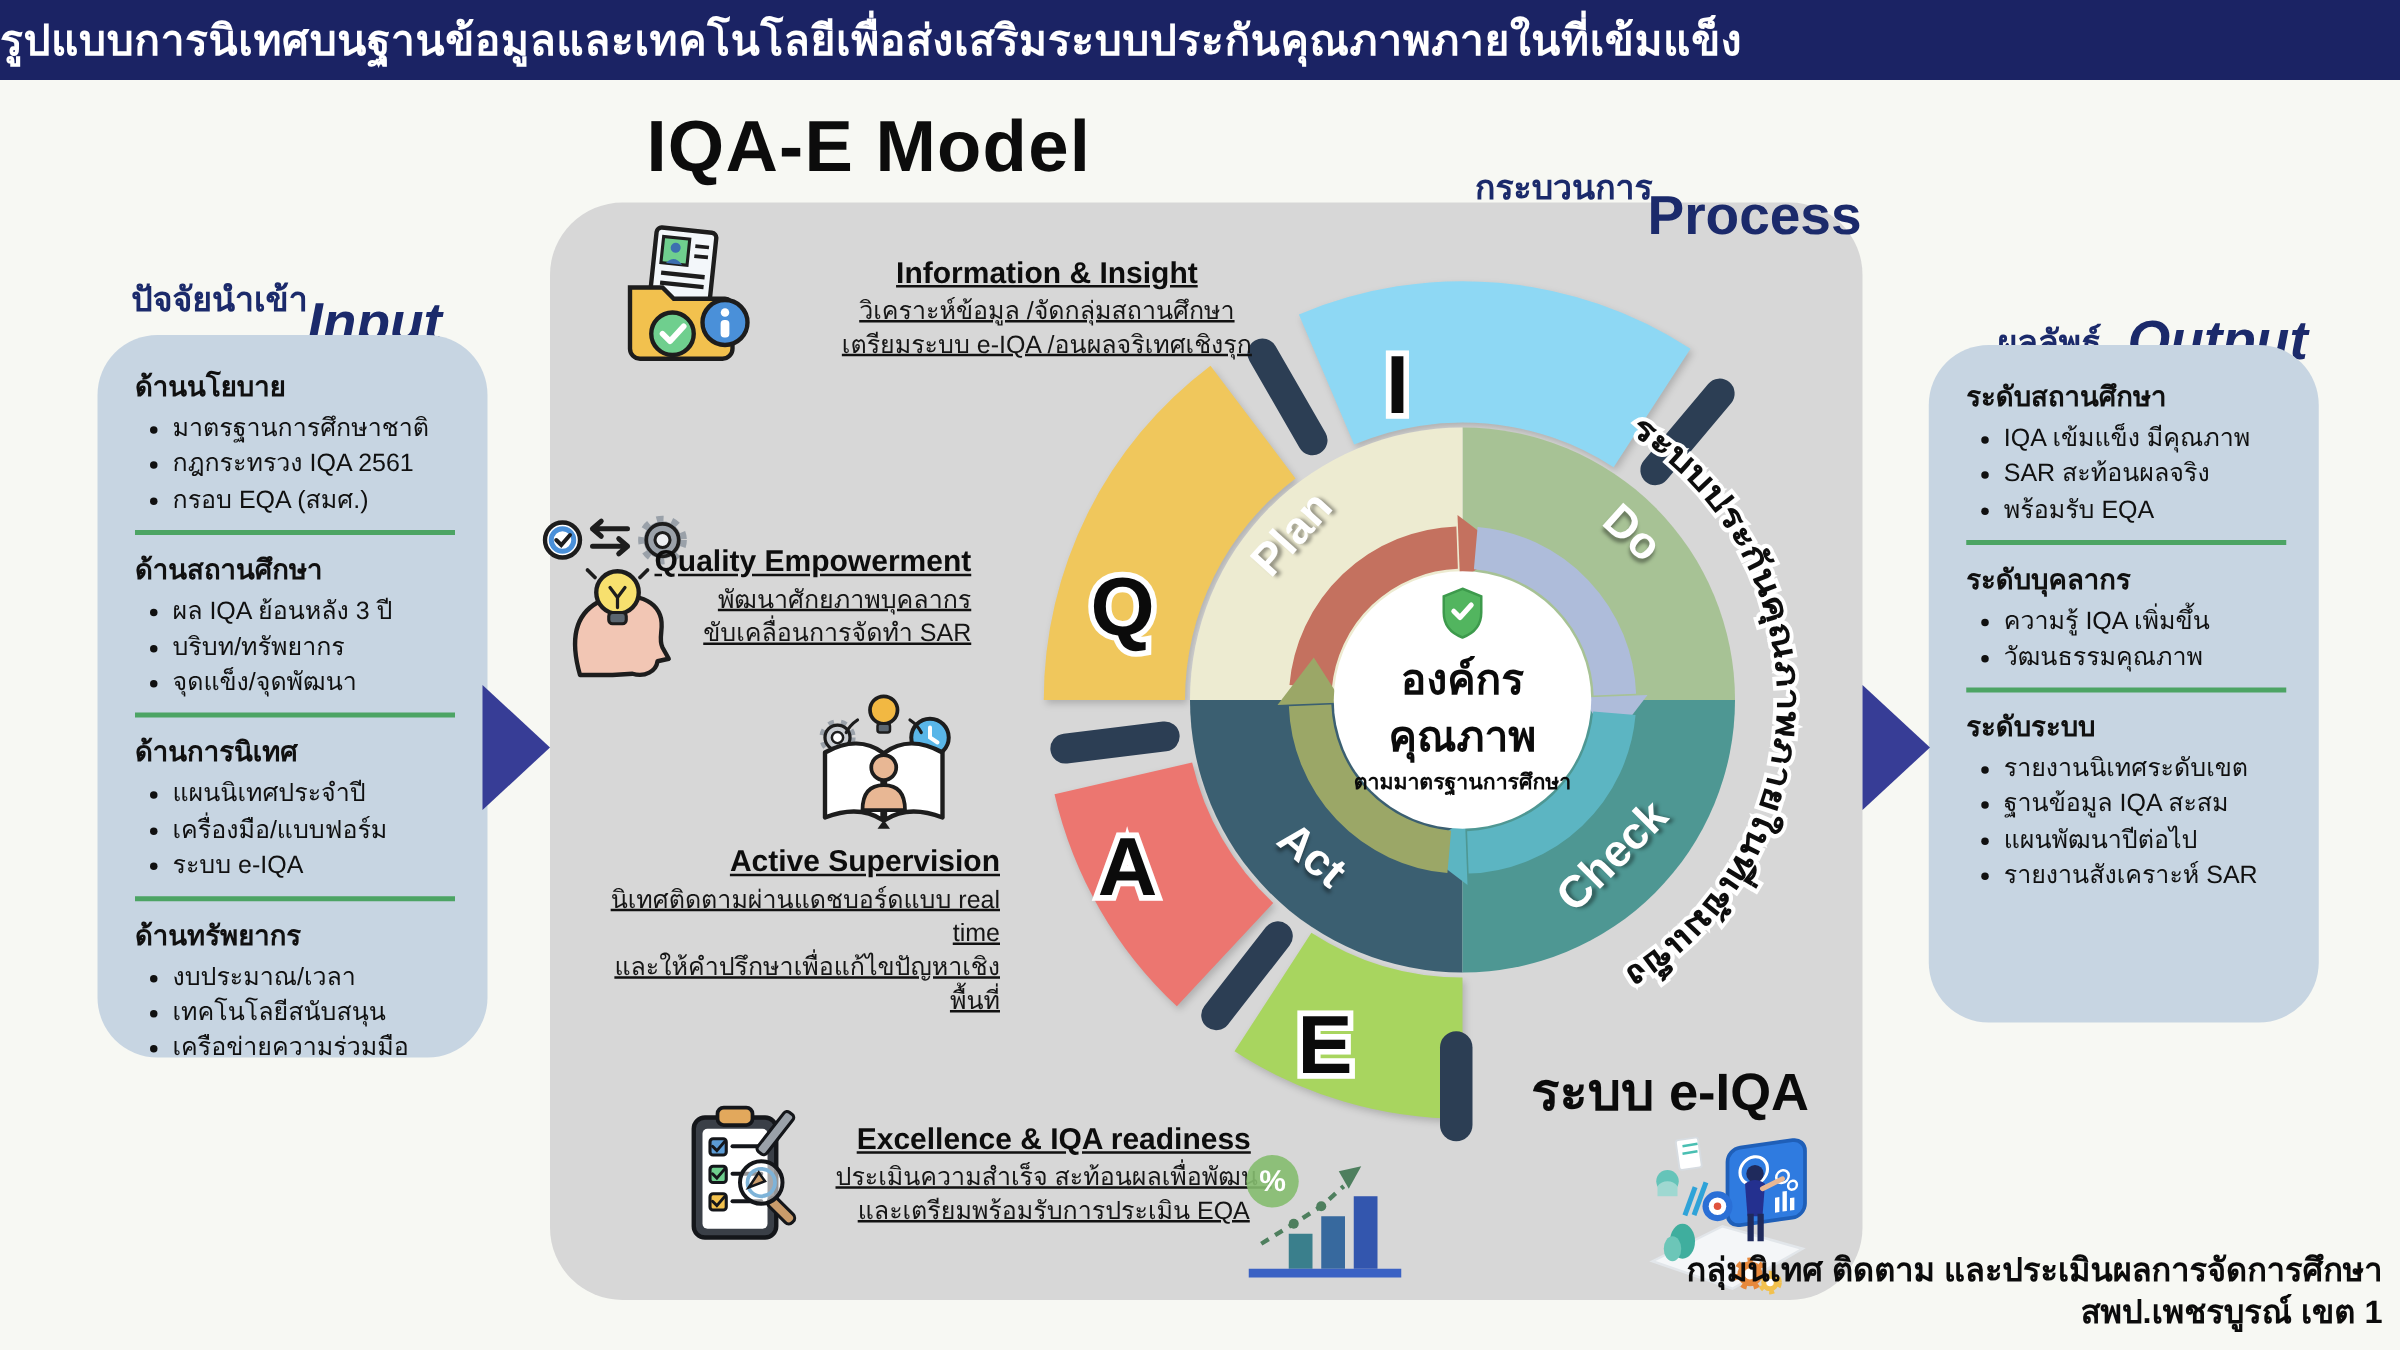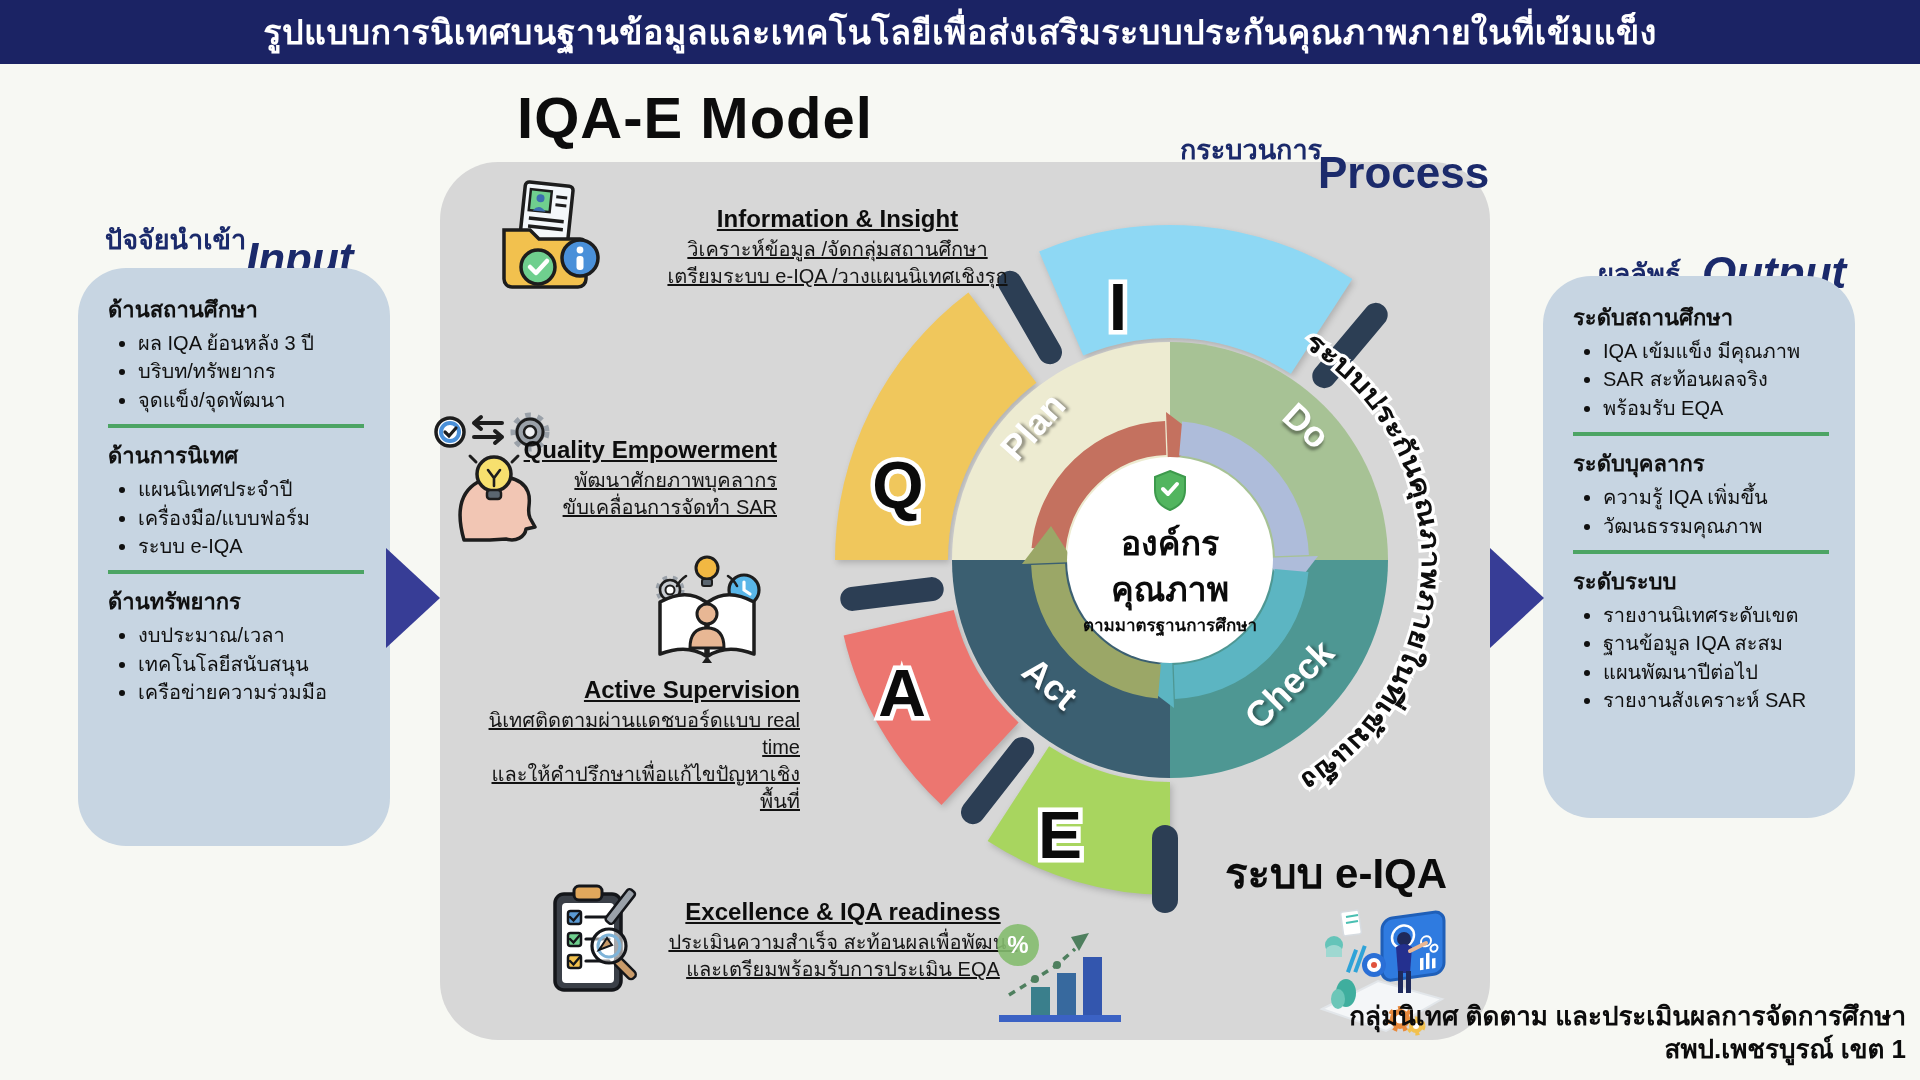--- a/index.html
+++ b/index.html
@@ -7,21 +7,21 @@
     width:1920px;height:1080px;position:relative;overflow:hidden;
     background:#F7F8F3;
     font-family:"Liberation Sans","DejaVu Sans",sans-serif;
     color:#111;
   }
   .abs{position:absolute;}
 
   
   .banner{
     left:0;top:0;width:1920px;height:64px;background:#1B2364;
-    display:flex;align-items:center;justify-content:center;
+    display:flex;align-items:center;justify-content:flex-start;
   }
   .banner-title{color:#fff;font-size:34px;font-weight:800;letter-spacing:.5px;}
 
   
   .main-title{left:450px;top:84px;width:490px;text-align:center;
     font-size:58px;font-weight:800;color:#0c0c0c;letter-spacing:1px;}
   .process-th{left:1180px;top:128px;font-size:27px;font-weight:800;color:#1B2A6B;}
   .process-en{left:1318px;top:148px;font-size:44px;font-weight:800;color:#1B2A6B;z-index:6;}
 
   .col-label-th{font-size:27px;font-weight:800;color:#1B2A6B;}
@@ -85,20 +85,28 @@
 
 <div class="abs gray-box"></div>
 
 <div class="abs main-title">IQA-E Model</div>
 <div class="abs process-th">กระบวนการ</div>
 <div class="abs process-en">Process</div>
 
 <div class="abs col-label-th" style="left:105px;top:218px;">ปัจจัยนำเข้า</div>
 <div class="abs col-label-en" style="left:246px;top:234px;">Input</div>
 <div class="abs side-box input-box">
+    <div class="sec">
+      <div class="sec-h">ด้านนโยบาย</div>
+      <ul>
+        <li>มาตรฐานการศึกษาชาติ</li>
+        <li>กฎกระทรวง IQA 2561</li>
+        <li>กรอบ EQA (สมศ.)</li>
+      </ul>
+    </div>
     <div class="sec">
       <div class="sec-h">ด้านสถานศึกษา</div>
       <ul>
         <li>ผล IQA ย้อนหลัง 3 ปี</li>
         <li>บริบท/ทรัพยากร</li>
         <li>จุดแข็ง/จุดพัฒนา</li>
       </ul>
     </div>
     <div class="sec">
       <div class="sec-h">ด้านการนิเทศ</div>
@@ -165,21 +173,21 @@
   <path d="M12 52 h26 l9 9 h41 a6 6 0 0 1 6 6 v34 a8 8 0 0 1 -8 8 H20 a8 8 0 0 1 -8 -8 Z" fill="#F2C14E" stroke="#1d1d1d" stroke-width="3.5"></path>
   <circle cx="46" cy="89" r="17" fill="#6FCF8E" stroke="#1d1d1d" stroke-width="3.5"></circle>
   <path d="M38 89 l6 6 l11 -12" fill="none" stroke="#ffffff" stroke-width="4.5" stroke-linecap="round" stroke-linejoin="round"></path>
   <circle cx="88" cy="80" r="18" fill="#4A90D9" stroke="#1d1d1d" stroke-width="3.5"></circle>
   <circle cx="88" cy="72" r="3.4" fill="#ffffff"></circle>
   <rect x="84.5" y="78" width="7" height="14" rx="3" fill="#ffffff"></rect>
 </svg>
 <div class="abs stage st-center" style="left:645px;top:205px;width:385px;">
   <div class="stage-title">Information &amp; Insight</div>
   <div class="stage-line">วิเคราะห์ข้อมูล /จัดกลุ่มสถานศึกษา</div>
-  <div class="stage-line">เตรียมระบบ e-IQA /วางแผนนิเทศเชิงรุก</div>
+  <div class="stage-line">เตรียมระบบ e-IQA /อนผลจริเทศเชิงรุก</div>
 </div>
 
 <svg class="abs stage-icon" style="left:430px;top:408px;" width="130" height="136" viewBox="0 0 130 136">
   <circle cx="20" cy="24" r="14" fill="#ffffff" stroke="#1d1d1d" stroke-width="3.5"></circle>
   <circle cx="20" cy="24" r="9" fill="none" stroke="#4A90D9" stroke-width="4"></circle>
   <path d="M15 24 l4 4 l7 -8" fill="none" stroke="#1d1d1d" stroke-width="3.2" stroke-linecap="round"></path>
   <path d="M44 15 h28 m0 0 l-7 -6 m7 6 l-7 6" transform="rotate(180 58 15)" fill="none" stroke="#1d1d1d" stroke-width="4" stroke-linecap="round" stroke-linejoin="round"></path>
   <path d="M44 29 h28 m0 0 l-7 -6 m7 6 l-7 6" fill="none" stroke="#1d1d1d" stroke-width="4" stroke-linecap="round" stroke-linejoin="round"></path>
   <circle cx="100" cy="24" r="15" fill="#9AA1A9" stroke="#9AA1A9" stroke-width="9" stroke-dasharray="5 6"></circle>
   <circle cx="100" cy="24" r="13" fill="#9AA1A9" stroke="#1d1d1d" stroke-width="3"></circle>

